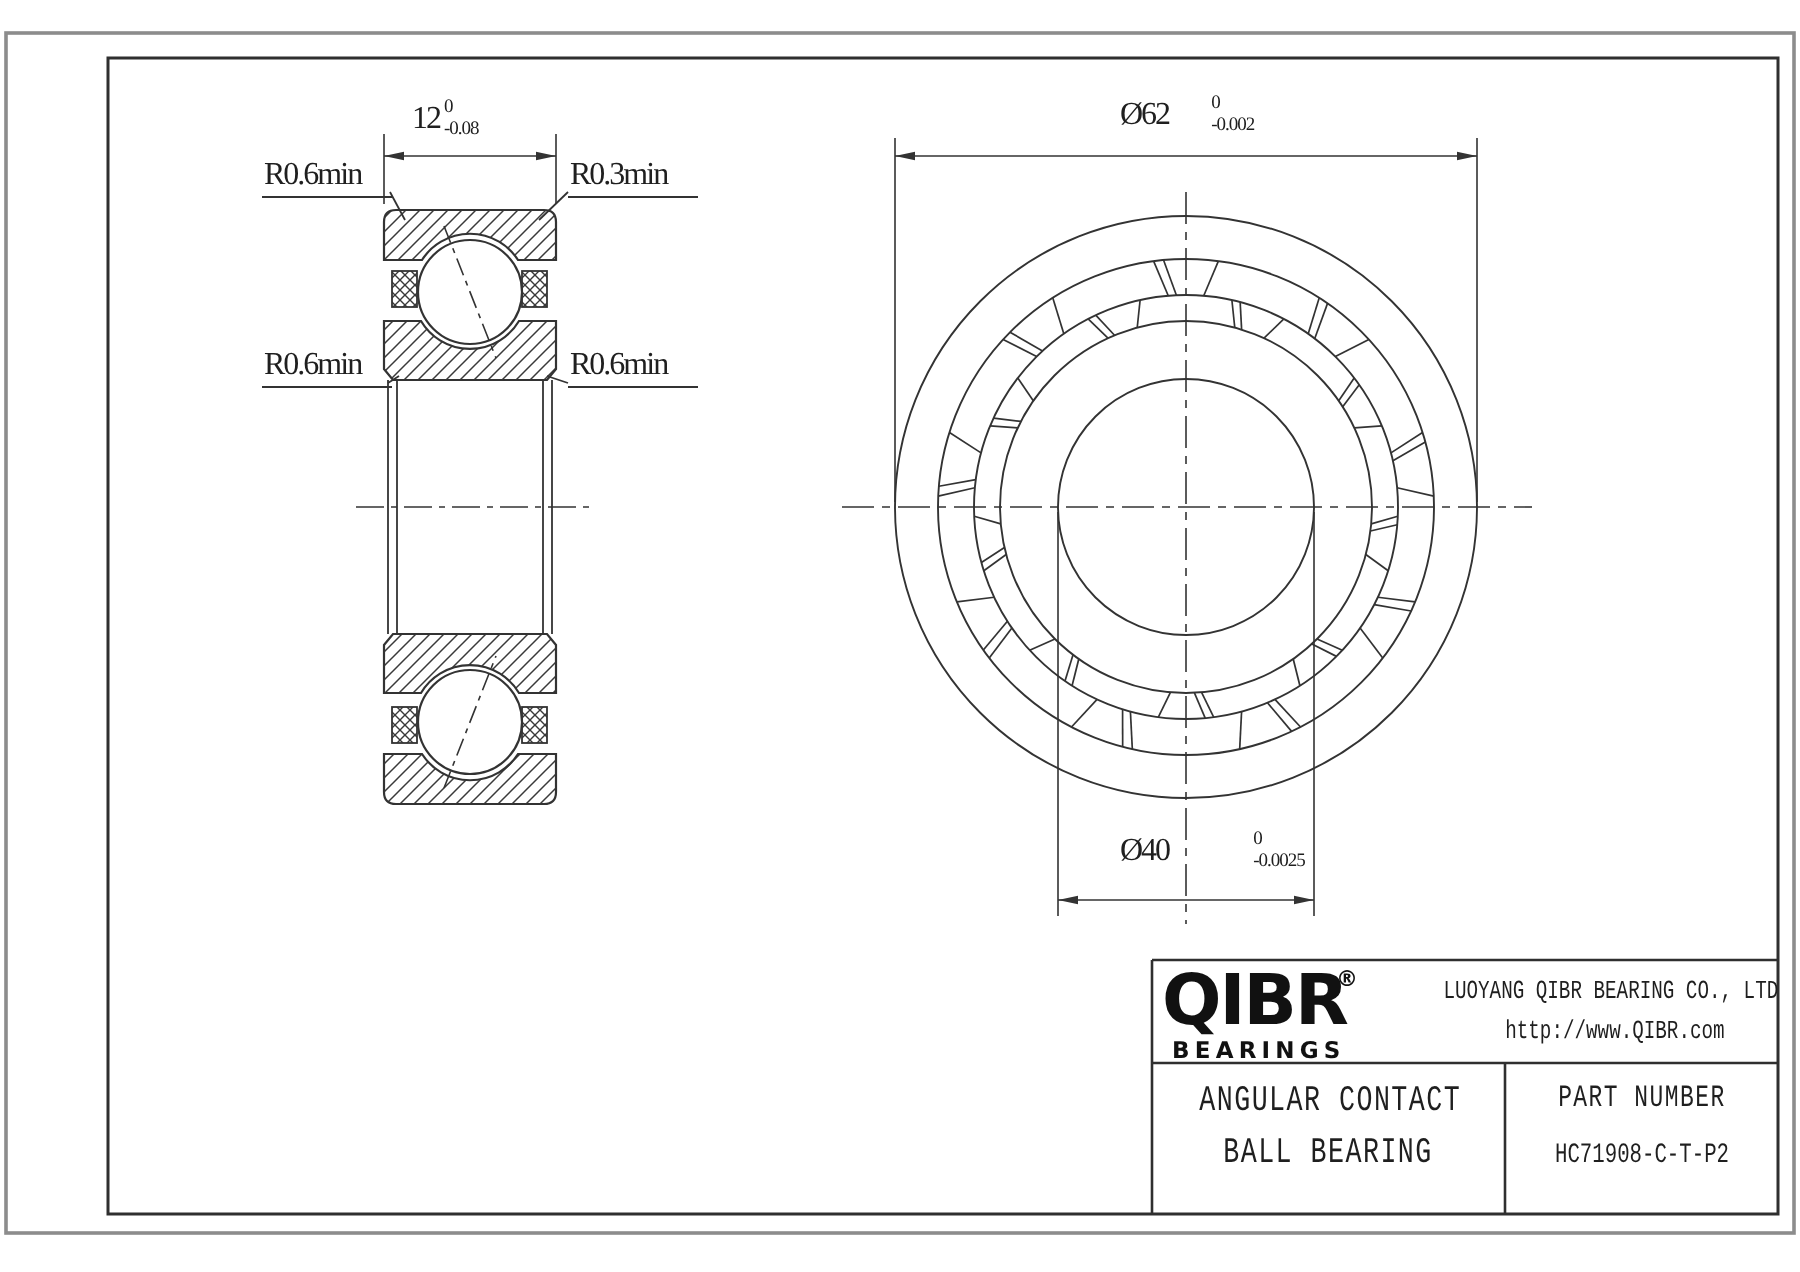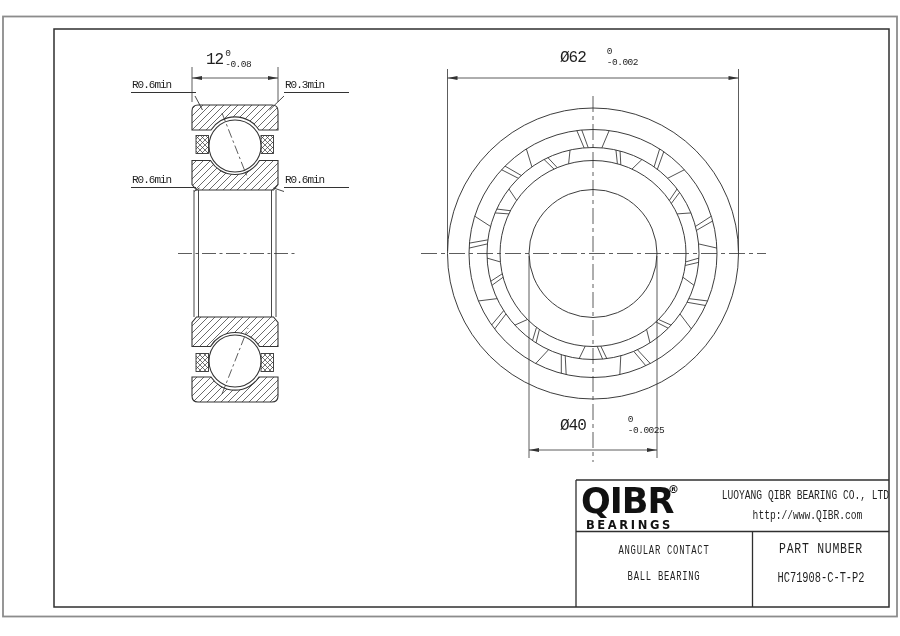--- a/index.html
+++ b/index.html
@@ -1,32 +1,32 @@
 <!DOCTYPE html>
 <html><head>
 <meta charset="utf-8">
 <style>
   html,body{margin:0;padding:0;background:#ffffff;}
   body{width:900px;height:636px;position:relative;overflow:hidden;
        font-family:"Liberation Mono","DejaVu Sans Mono",monospace;color:#1f1f1f;}
   .abs{position:absolute;}
   svg{position:absolute;left:0;top:0;}
-  .mono{font-family:Liberation Mono, monospace;justify-content:flex-end;}
+  .mono{font-family:Liberation Serif, serif;justify-content:flex-end;}
   
   .dim{display:flex;align-items:flex-start;font-size:16px;line-height:1;white-space:nowrap;}
   .dim .val{letter-spacing:-1px;}
   .tol{display:inline-flex;flex-direction:column;font-size:9.5px;line-height:1.15;
        margin-left:2px;transform:translateY(-3px);letter-spacing:-0.5px;}
   
-  .rlabel{font-size:11px;letter-spacing:-1px;line-height:1.1;
+  .rlabel{font-size:16px;letter-spacing:-1px;line-height:1.1;
           border-bottom:1.2px solid #333;padding:0 2px 1px 1px;width:62px;white-space:nowrap;}
   
   .cad{transform:scaleX(0.74);transform-origin:50% 50%;white-space:nowrap;}
   .company-block{width:190px;text-align:right;font-size:13px;line-height:20px;}
-  .product-block{width:174px;text-align:center;font-size:12px;line-height:26px;letter-spacing:1px;}
+  .product-block{width:174px;text-align:center;font-size:18px;line-height:26px;letter-spacing:1px;}
   .pn-block{width:134px;text-align:center;line-height:29px;}
   .pn-label{font-size:15.5px;letter-spacing:1px;}
   .pn-value{font-size:14px;}
   .logo-text{font-family:"DejaVu Sans","Liberation Sans",sans-serif;font-weight:bold;
              font-size:35px;line-height:1;letter-spacing:-1px;color:#111;}
   .logo-reg{font-family:"DejaVu Sans",sans-serif;font-size:11px;font-weight:bold;color:#111;}
   .logo-sub{font-family:"DejaVu Sans","Liberation Sans",sans-serif;font-weight:bold;
             font-size:11.5px;letter-spacing:2.6px;color:#111;}
 </style>
 </head>

